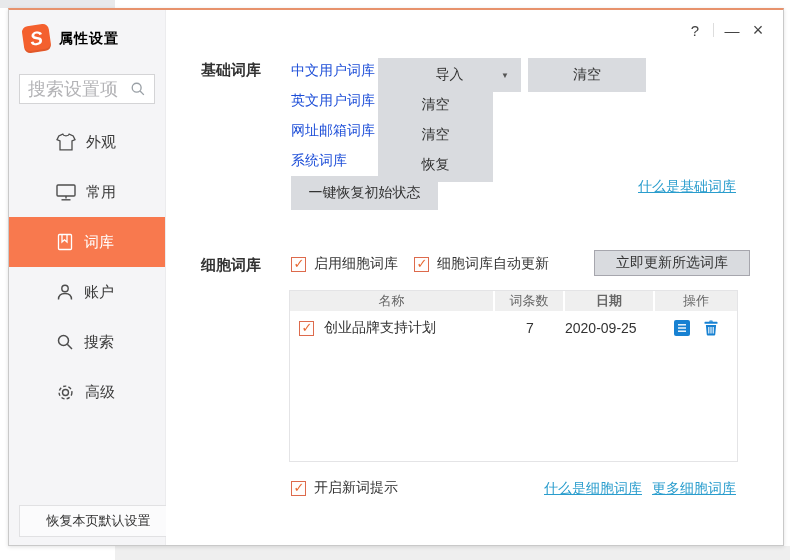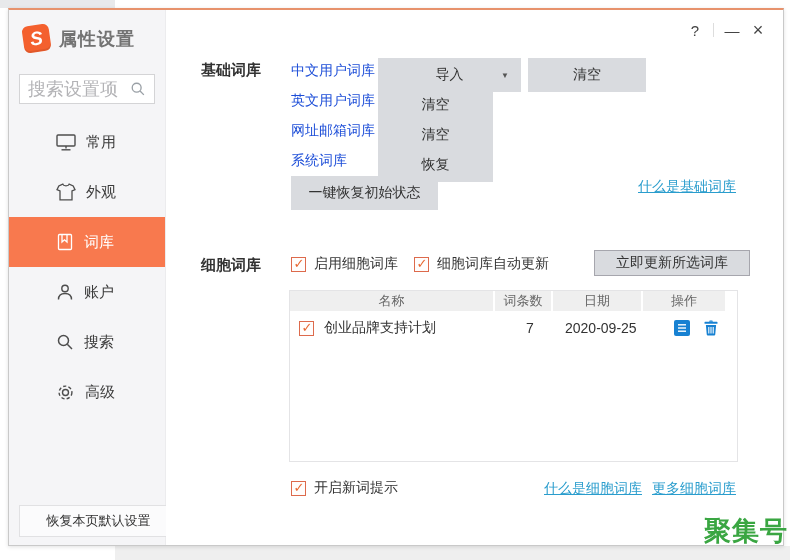--- a/index.html
+++ b/index.html
@@ -16,21 +16,21 @@
   .ctrl { width:26px; height:24px; display:flex; align-items:center; justify-content:center; font-size:15px; cursor:pointer; }
   .ctrl-close { font-size:18px; }
   .ctrl-divider { width:1px; height:14px; background:#ddd; margin:0 5px; }
 
   
   .sidebar { position:absolute; left:0; top:0; width:157px; height:100%; background:#f5f5f7; border-right:1px solid #ececee; }
   .logo-row { position:absolute; left:14px; top:15px; display:flex; align-items:center; gap:9px; }
   .logo-mark { width:27px; height:27px; background:#f4602e; border-radius:6px; color:#fff; font-weight:bold; font-style:italic;
                display:flex; align-items:center; justify-content:center; font-size:19px; transform:rotate(-8deg);
                box-shadow:inset 0 -2px 0 rgba(0,0,0,.08); }
-  .app-title { font-size:18px; font-weight:bold; color:#737373; letter-spacing:1px; }
+  .app-title { font-size:14px; font-weight:bold; color:#000000; letter-spacing:1px; }
   .search-box { position:absolute; left:10px; top:64px; width:136px; height:30px; background:#fff; border:1px solid #d4d4d6;
                 display:flex; align-items:center; padding:0 8px; }
   .search-box input { flex:1; min-width:0; border:none; outline:none; background:transparent; font-size:18px; color:#333;
                       font-family:"Liberation Sans","DejaVu Sans",sans-serif; }
   .search-box input::placeholder { color:#b3b3b6; }
   .nav { position:absolute; left:0; top:107px; width:100%; }
   .nav-item { height:50px; display:flex; align-items:center; padding-left:47px; gap:10px; font-size:15px; color:#3c3c3c; cursor:pointer; }
   .nav-item svg { stroke:#4d4d4d; flex:0 0 auto; }
   .nav-item.active { background:#f8794e; color:#fff; }
   .nav-item.active svg { stroke:#fff; }
@@ -57,21 +57,21 @@
         justify-content:center; cursor:pointer; flex:0 0 auto; }
   .cb .mark { color:#e8662f; font-size:13px; font-weight:bold; line-height:1; margin:-1px 0 0 1px; }
   .cb-row { position:absolute; display:flex; align-items:center; gap:8px; font-size:14px; color:#333; }
 
   
   .lex-table { position:absolute; left:123px; top:280px; width:449px; height:172px; border:1px solid #e4e4e6; background:#fff; }
   .t-head { display:flex; height:20px; }
   .t-head .th { background:#efefef; color:#666; font-size:13px; display:flex; align-items:center; justify-content:center;
                 border-right:2px solid #fff; }
   .t-head .th:last-child { border-right:none; }
-  .col-name { width:205px; } .col-count { width:58px; } .col-date { width:90px; } .col-ops { width:82px; }
+  .col-name { width:205px; } .col-count { width:70px; } .col-date { width:90px;font-weight:bold; } .col-ops { width:82px; }
   .t-row { display:flex; align-items:center; height:34px; font-size:14px; color:#333; }
   .cell-name { width:205px; display:flex; align-items:center; gap:10px; padding-left:9px; }
   .cell-count { width:70px; text-align:center; }
   .cell-date { width:90px; }
   .cell-ops { width:82px; display:flex; align-items:center; justify-content:center; gap:14px; }
   .op-btn { cursor:pointer; display:flex; }
 
   .bottom-row { position:absolute; top:469px; left:125px; }
   .bottom-links { position:absolute; top:470px; right:47px; display:flex; gap:10px; }
 
@@ -102,32 +102,32 @@
       <div class="search-box">
         <input type="text" placeholder="搜索设置项" style="">
         <svg width="16" height="16" viewBox="0 0 18 18" fill="none" stroke="#9aa0a6" stroke-width="1.5">
           <circle cx="7.5" cy="7.5" r="5"></circle>
             <line x1="11.3" y1="11.3" x2="15.6" y2="15.6"></line>
         </svg>
       </div>
 
       <nav class="nav">
         <div class="nav-item">
+          <svg width="20" height="18" viewBox="0 0 20 18" fill="none" stroke-width="1.3">
+            <path d="M6.8 1.2 L2.8 3 L1 6.6 L4 8 L4 16.8 L16 16.8 L16 8 L19 6.6 L17.2 3 L13.2 1.2 C12.6 3.4 7.4 3.4 6.8 1.2 Z"></path>
+          </svg>
+          <span>外观</span>
+        </div>
+        <div class="nav-item">
           <svg width="20" height="17" viewBox="0 0 20 17" fill="none" stroke-width="1.4">
             <rect x="1" y="1" width="18" height="11" rx="1"></rect>
               <line x1="10" y1="12" x2="10" y2="14.5"></line>
               <line x1="5.5" y1="15.8" x2="14.5" y2="15.8"></line>
           </svg>
           <span>常用</span>
-        </div>
-        <div class="nav-item">
-          <svg width="20" height="18" viewBox="0 0 20 18" fill="none" stroke-width="1.3">
-            <path d="M6.8 1.2 L2.8 3 L1 6.6 L4 8 L4 16.8 L16 16.8 L16 8 L19 6.6 L17.2 3 L13.2 1.2 C12.6 3.4 7.4 3.4 6.8 1.2 Z"></path>
-          </svg>
-          <span>外观</span>
         </div>
         <div class="nav-item active">
           <svg width="18" height="18" viewBox="0 0 18 18" fill="none" stroke-width="1.3">
             <rect x="2.5" y="1.5" width="13" height="15" rx="1"></rect>
               <path d="M6 1.5 V9 L8.5 6.8 L11 9 V1.5"></path>
           </svg>
           <span>词库</span>
         </div>
         <div class="nav-item">
           <svg width="18" height="18" viewBox="0 0 18 18" fill="none" stroke-width="1.4">
@@ -240,14 +240,13 @@
         <span>开启新词提示</span>
       </div>
       <div class="bottom-links">
         <a class="link">什么是细胞词库</a>
         <a class="link">更多细胞词库</a>
       </div>
 
     </main>
   </div>
 
-  <div class="watermark">聚集号</div>
 </div>
 
 </body></html>

